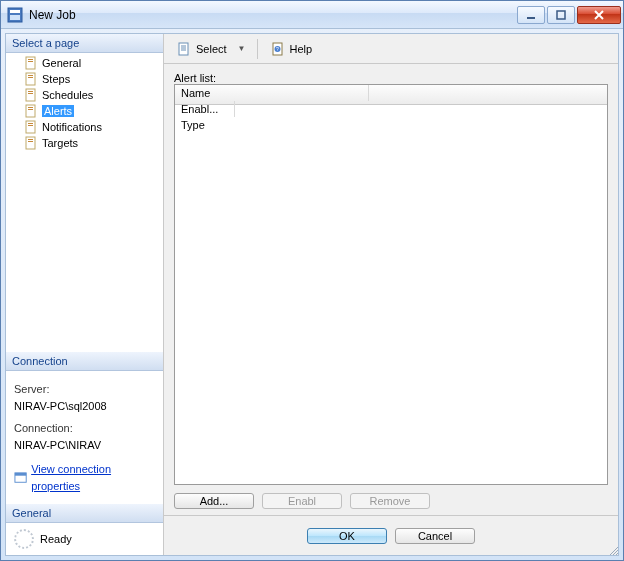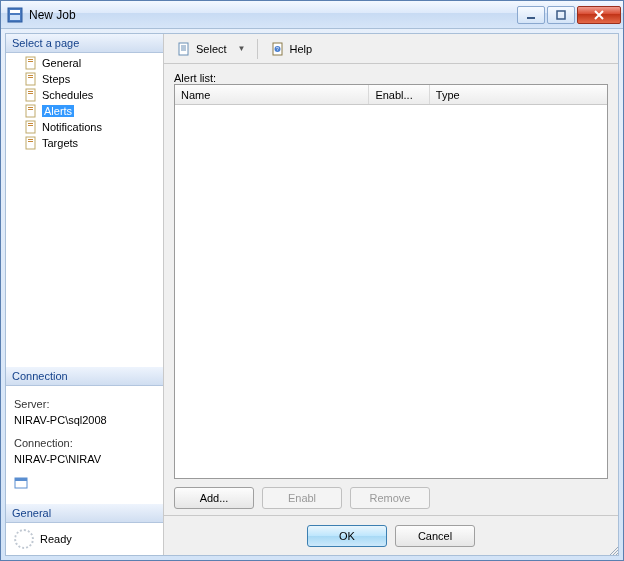--- a/index.html
+++ b/index.html
@@ -125,37 +125,38 @@
     flex: 1;
     border: 1px solid #9a9a9a;
     background: #fff;
     display: flex; flex-direction: column;
   }
   .col-headers {
     display: flex;
     height: 20px;
     background: linear-gradient(to bottom,#fdfdfd,#ececec);
     border-bottom: 1px solid #c9c9c9;
+    flex-direction: column;
   }
   .col-h {
     border-right: 1px solid #d9d9d9;
     padding: 2px 6px;
     font-size: 11px;
     display: flex; align-items: center;
   }
   .col-h.name { width: 45%; }
   .col-h.enabl { width: 14%; }
   .col-h.type { flex: 1; border-right: none; }
   .table-body { flex: 1; }
   .action-row {
     display: flex; gap: 8px;
     padding: 8px 0 0 0;
   }
   .btn {
-    width: 80px; height: 22px;
+    width: 80px; height: 16px;
     border: 1px solid #a0a0a0;
     border-radius: 3px;
     background: linear-gradient(to bottom,#fdfdfd,#e6e6e6);
     font-size: 11px;
     display: flex; align-items: center; justify-content: center;
     cursor: default;
   }
   .btn.disabled { color: #999; border-color:#c0c0c0; background:#f4f4f4;}
   .footer {
     height: 40px;
@@ -268,20 +269,21 @@
           <div class="dim">Server:</div>
           <div>NIRAV-PC\sql2008</div>
           <div style="height:6px"></div>
           <div class="dim">Connection:</div>
           <div>NIRAV-PC\NIRAV</div>
           <a class="conn-link">
             <span class="ci"><svg viewBox="0 0 14 14">
                   <rect x="1" y="2" width="12" height="10" fill="#fff" stroke="#5a8ed0"></rect>
                   <rect x="1" y="2" width="12" height="3" fill="#5a8ed0"></rect>
                 </svg></span>
+            <span>View connection properties</span>
           </a>
         </div>
       </div>
 
       <div class="conn-section">
         <div class="section-header">General</div>
         <div class="progress-body">
           <div class="spinner"></div>
           <span>Ready</span>
         </div>

